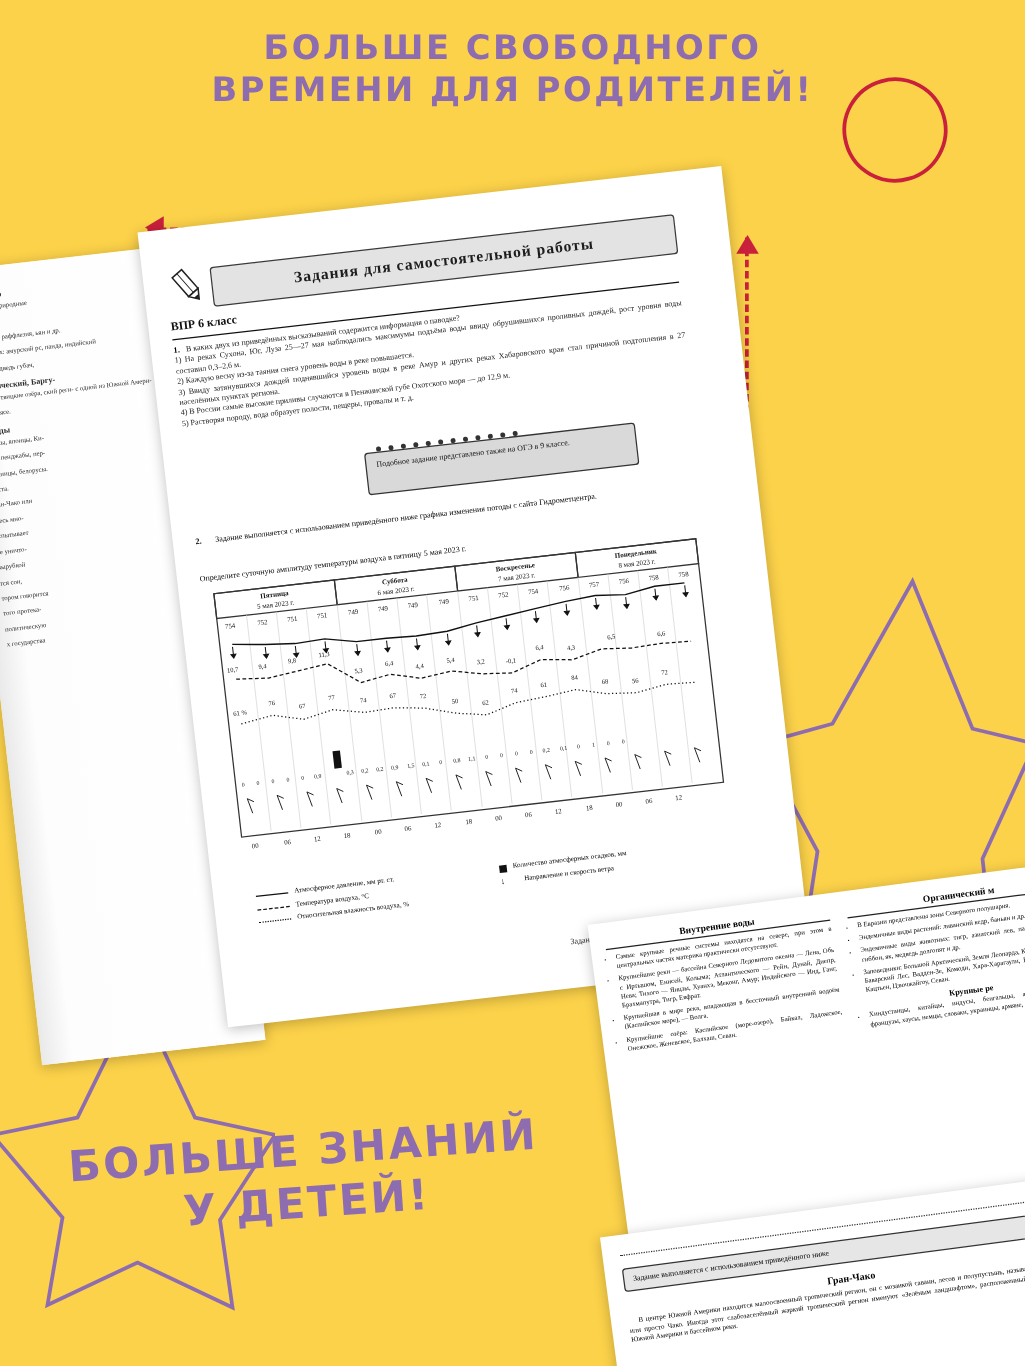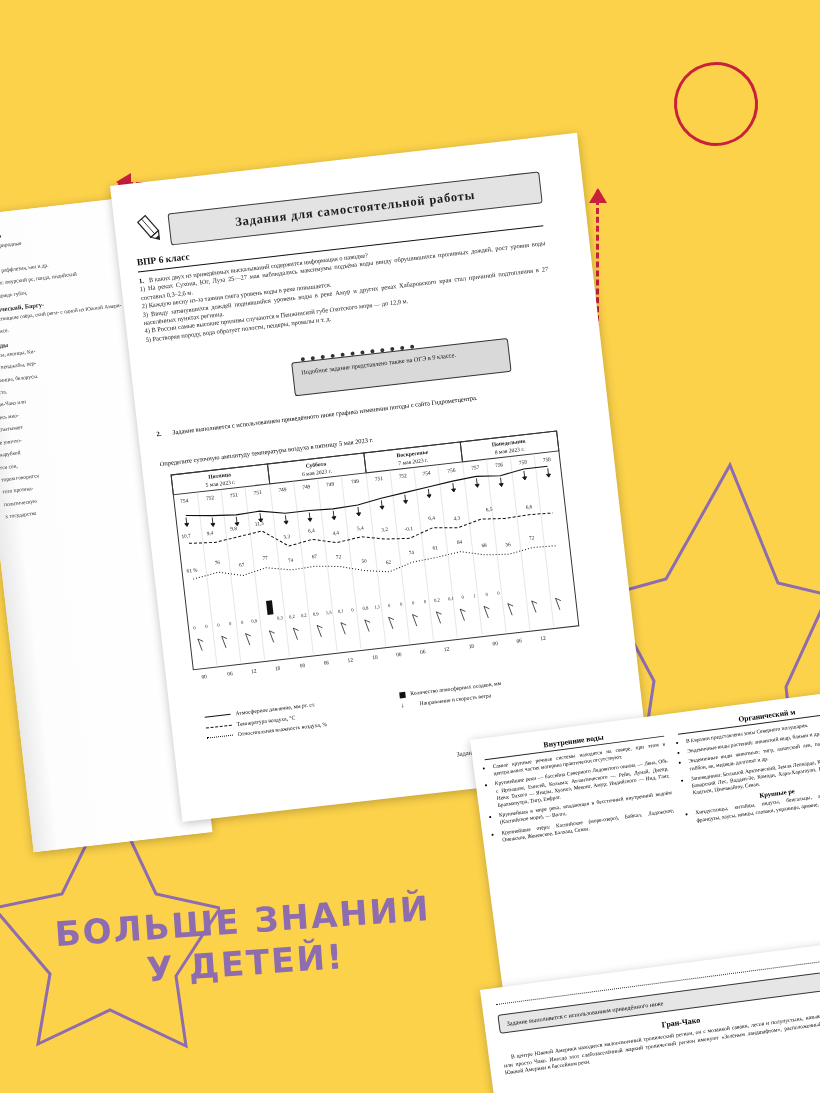--- a/index.html
+++ b/index.html
@@ -168,20 +168,22 @@
 <body>
 
 <svg class="star" style="left:600px;top:455px;" width="230" height="330" viewBox="0 0 230 330">
   <polygon points="130,10 178,128 228,140 186,232 196,320 120,268 40,318 54,226 8,140 66,124"></polygon>
 </svg>
 <svg class="star" style="left:-30px;top:790px;" width="250" height="260" viewBox="0 0 250 260">
   <polygon points="140,6 186,104 250,118 206,186 216,256 140,220 68,254 80,184 24,118 92,104"></polygon>
 </svg>
 
 <div class="headline">
+  <span>БОЛЬШЕ СВОБОДНОГО</span>
+  <span class="l2">ВРЕМЕНИ ДЛЯ РОДИТЕЛЕЙ!</span>
 </div>
 <div class="headline-circle"></div>
 
 <div class="headline2">
   <span>БОЛЬШЕ ЗНАНИЙ</span><br>
   <span>У ДЕТЕЙ!</span>
 </div>
 
 <div class="dim-h">
   <div class="line"></div>

